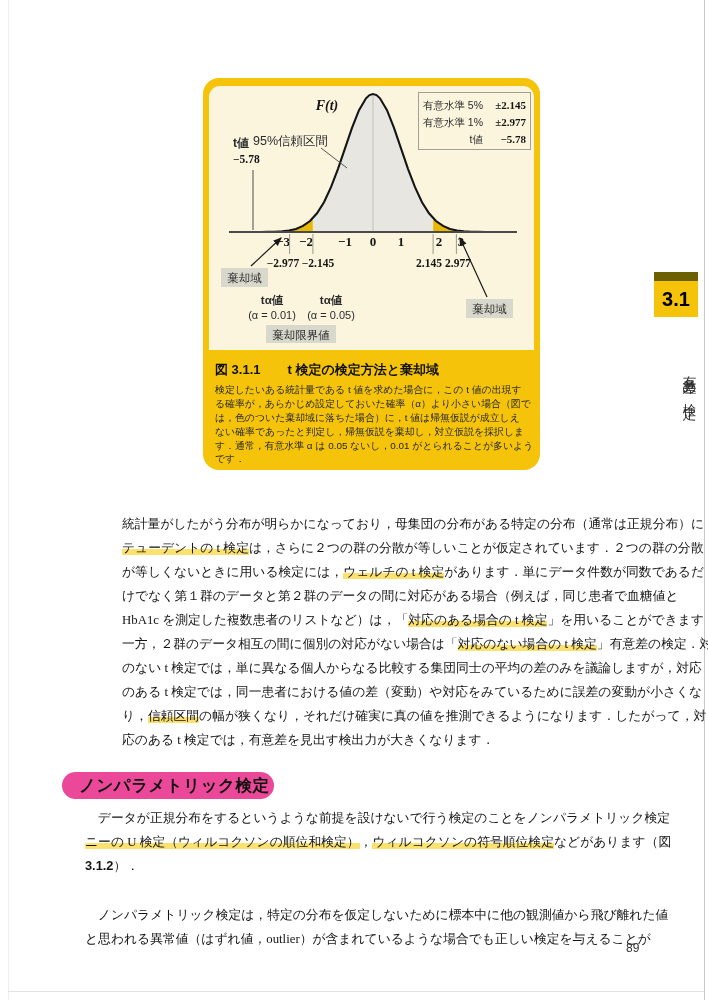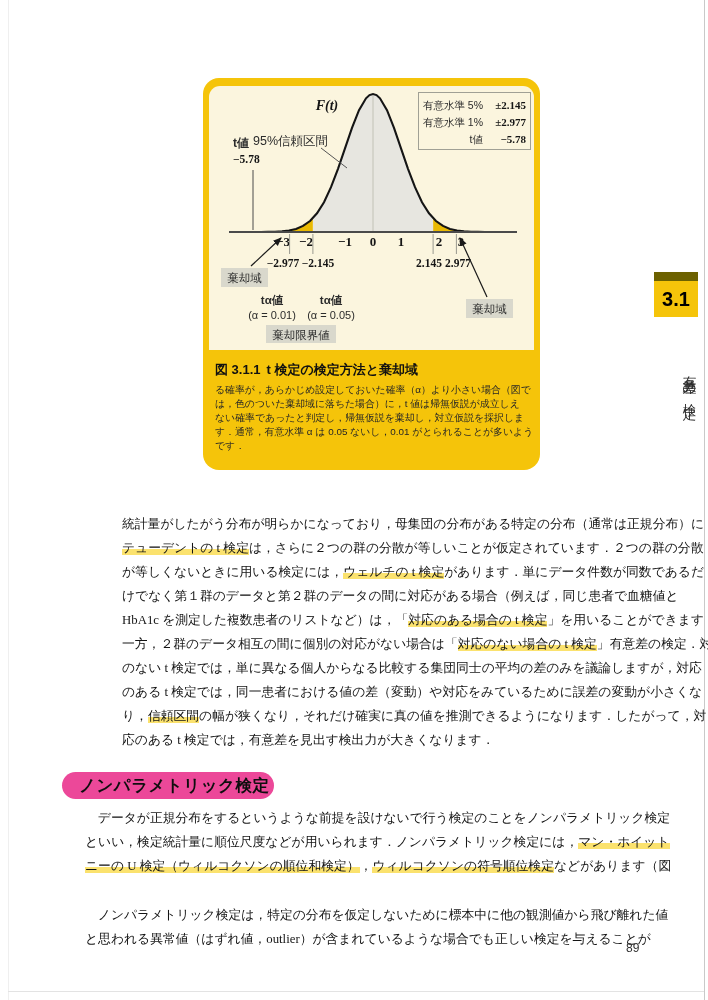--- a/index.html
+++ b/index.html
@@ -10,21 +10,21 @@
   .edge-bottom{position:absolute;left:8px;top:991px;width:696px;height:1px;background:#e3e3e3;}
 
   
   #figure-box{position:absolute;left:203px;top:78px;width:337px;height:392px;
               background:#F5C40A;border-radius:16px;}
   #fig-inner{position:absolute;left:6px;top:8px;width:325px;height:264px;
              background:#FBF5DE;border-radius:11px 11px 0 0;overflow:hidden;}
   #fig-caption{position:absolute;left:6px;top:276px;width:313px;padding:4px 4px 0 6px;}
   .cap-titlerow{white-space:nowrap;margin:2px 0 4px 0;}
   .cap-label{font-weight:bold;font-size:13px;color:#111;}
-  .cap-title{font-weight:bold;font-size:13px;color:#111;margin-left:6px;}
+  .cap-title{font-weight:bold;font-size:13px;color:#111;margin-left:27px;}
   #caption-lines .bt-line{height:13.9px;line-height:13.9px;font-size:9.9px;
         font-family:"Liberation Sans",sans-serif;color:#262626;white-space:nowrap;}
 
   
   .svg-sans{font-family:"Liberation Sans",sans-serif;fill:#2b2b2b;}
   .svg-serif-b{font-family:"Liberation Serif",serif;font-weight:bold;fill:#151515;}
   .svg-ft{font-family:"Liberation Serif",serif;font-style:italic;font-weight:bold;fill:#151515;}
 
   
   #side-darkbar{position:absolute;left:654px;top:272px;width:44px;height:9px;background:#6C6100;}
@@ -133,20 +133,21 @@
         <rect x="57" y="239" width="70" height="18" fill="#D9D8CC"></rect>
         <text class="svg-sans" x="92" y="252.5" font-size="11.5" text-anchor="middle">棄却限界値</text>
       </svg>
     </div>
 
     <div id="fig-caption">
       <div class="cap-titlerow">
         <span class="cap-label">図 3.1.1</span><span class="cap-title">t 検定の検定方法と棄却域</span>
       </div>
       <div id="caption-lines">
+          <div class="bt-line"><span>検定したいある統計量である t 値を求めた場合に，この t 値の出現す</span></div>
           <div class="bt-line"><span>る確率が，あらかじめ設定しておいた確率（α）より小さい場合（図で</span></div>
           <div class="bt-line"><span>は，色のついた棄却域に落ちた場合）に，t 値は帰無仮説が成立しえ</span></div>
           <div class="bt-line"><span>ない確率であったと判定し，帰無仮説を棄却し，対立仮説を採択しま</span></div>
           <div class="bt-line"><span>す．通常，有意水準 α は 0.05 ないし，0.01 がとられることが多いよう</span></div>
           <div class="bt-line"><span>です．</span></div>
         </div>
     </div>
   </div>
 
   <div id="side-darkbar"></div>
@@ -165,22 +166,22 @@
       <div class="bt-line"><span>り，</span><span class="hl">信頼区間</span><span>の幅が狭くなり，それだけ確実に真の値を推測できるようになります．したがって，対</span></div>
       <div class="bt-line"><span>応のある t 検定では，有意差を見出す検出力が大きくなります．</span></div>
     </div>
 
   <div id="section-pill">
     <span>ノンパラメトリック検定</span>
   </div>
 
   <div id="para2" class="para">
       <div class="bt-line"><span>　データが正規分布をするというような前提を設けないで行う検定のことをノンパラメトリック検定</span></div>
-      <div class="bt-line"><span>といい，検定統計量に順位尺度などが用いられます．ノンパラメトリック検定には，</span><span class="hl">マン・ホイット</span></div>
       <div class="bt-line"><span class="hl">ニーの U 検定（ウィルコクソンの順位和検定）</span><span>，</span><span class="hl">ウィルコクソンの符号順位検定</span><span>などがあります（図</span></div>
+      <div class="bt-line"><span class="bseg">3.1.2</span><span>）．</span></div>
     </div>
   <div id="para3" class="para">
       <div class="bt-line"><span>　ノンパラメトリック検定は，特定の分布を仮定しないために標本中に他の観測値から飛び離れた値</span></div>
       <div class="bt-line"><span>と思われる異常値（はずれ値，outlier）が含まれているような場合でも正しい検定を与えることが</span></div>
     </div>
 
   <div id="page-number">89</div>
 </div>
 
 </body></html>

